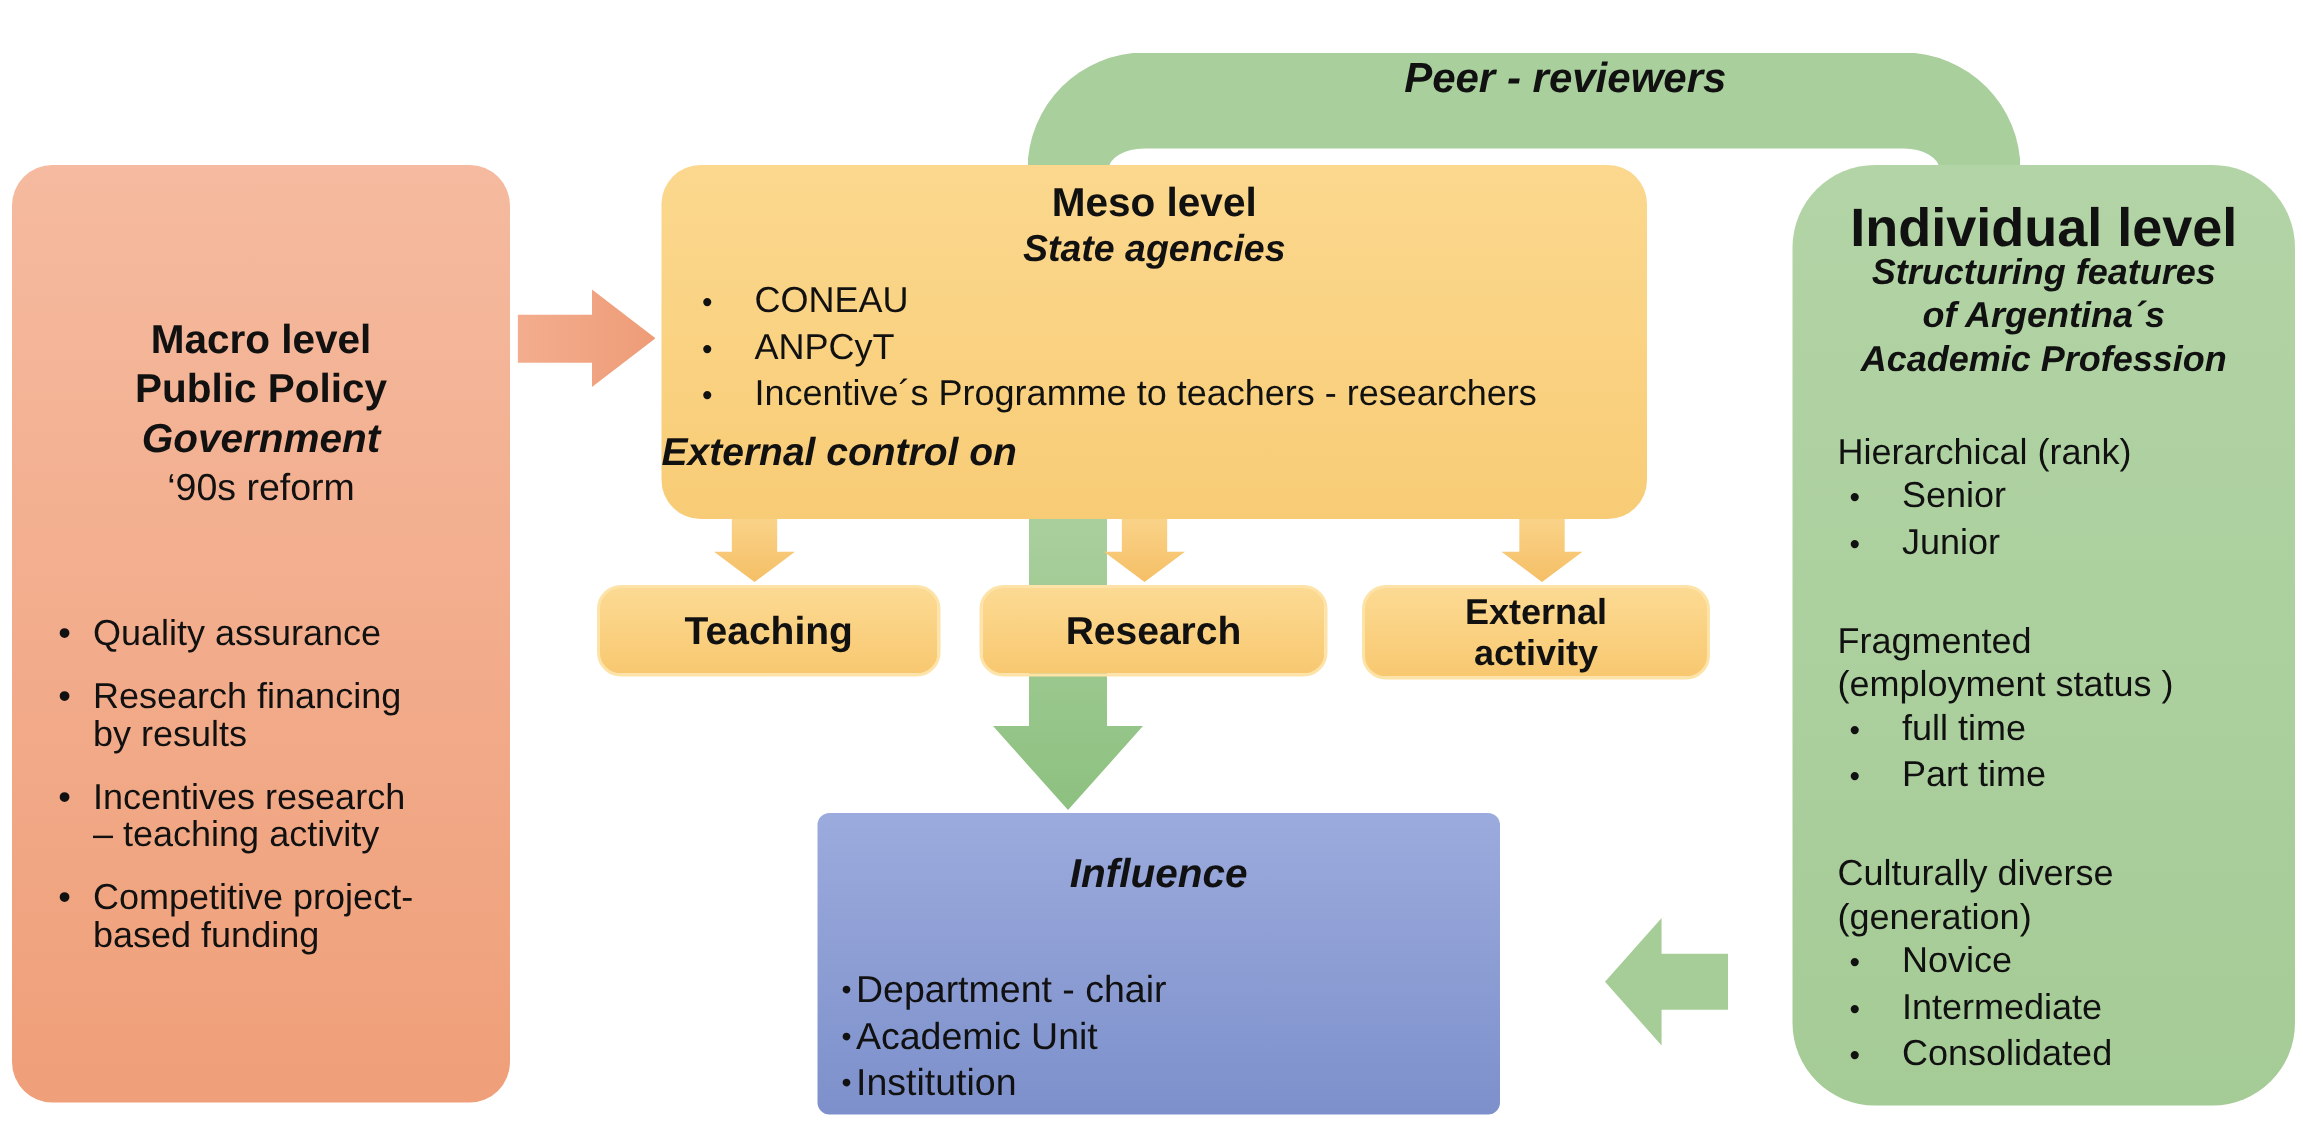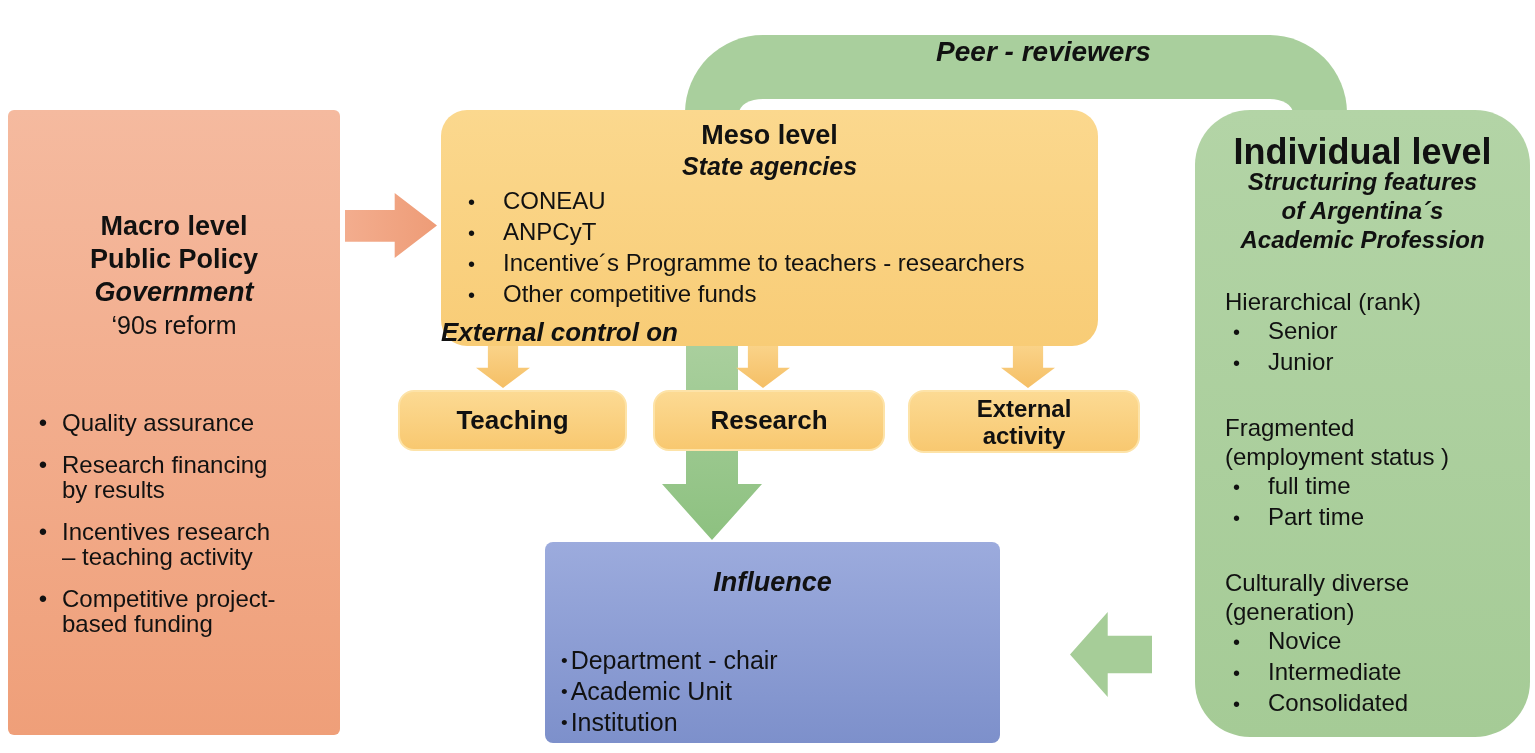--- a/index.html
+++ b/index.html
@@ -42,21 +42,21 @@
     background:linear-gradient(180deg,#fad389,#f5bf66);
     clip-path:polygon(22% 0,78% 0,78% 53%,100% 53%,50% 100%,0 53%,22% 53%);
   }
   .yda-teaching{left:476px;}
   .yda-research{left:736px;}
   .yda-external{left:1001px;}
 
   
   .box{z-index:2;}
   .box-macro{
-    left:8px;top:110px;width:332px;height:625px;border-radius:6px;
+    left:8px;top:110px;width:332px;height:625px;border-radius:27px;
     background:linear-gradient(180deg,#f5ba9f,#ef9f79);
     padding-top:100px;
   }
   .box-macro .titles{text-align:center;font-size:27px;font-weight:bold;line-height:33px;}
   .t-italic{font-style:italic;}
   .t-normal{font-weight:normal;font-size:25px;}
   .box-macro ul{list-style:none;margin:68px 0 0 0;padding:0 10px 0 16px;font-size:24px;line-height:25px;}
   .box-macro li{display:flex;margin-bottom:17px;}
   .box-macro li::before{content:"\2022";flex:none;width:38px;text-align:center;}
   .line{display:block;}
@@ -162,23 +162,20 @@
     <div class="meso-subtitle">State agencies</div>
     <ul>
       <li>
           <span>CONEAU</span>
         </li>
       <li>
           <span>ANPCyT</span>
         </li>
       <li>
           <span>Incentive´s Programme to teachers - researchers</span>
-        </li>
-      <li>
-          <span>Other competitive funds</span>
         </li>
     </ul>
     <div class="meso-footer">External control on</div>
   </div>
 
   <div class="abs activity-box act-teaching">
     <span>Teaching</span>
   </div>
   <div class="abs activity-box act-research">
     <span>Research</span>

